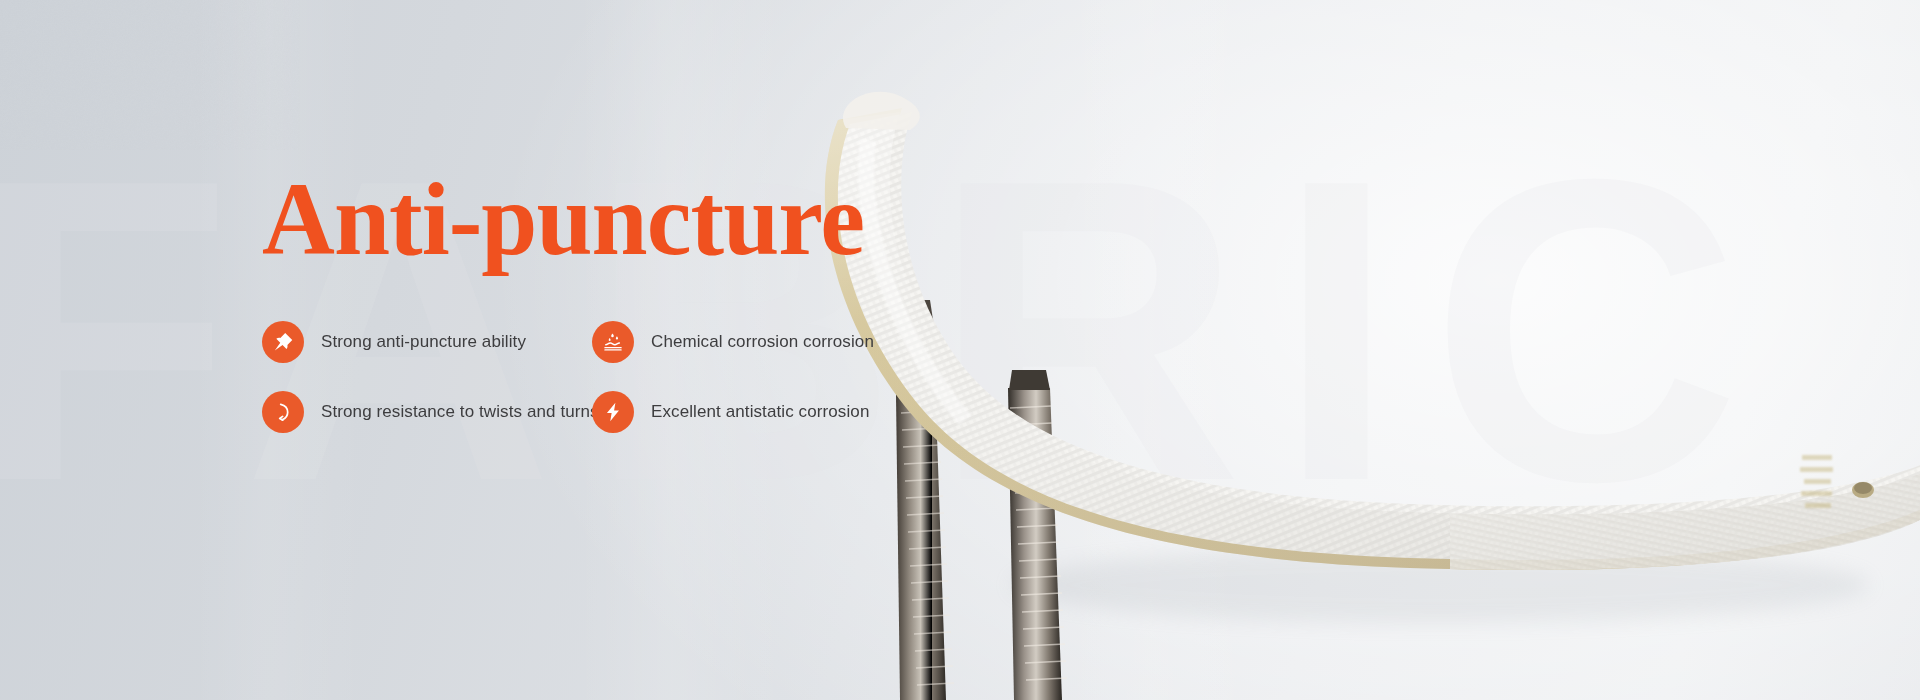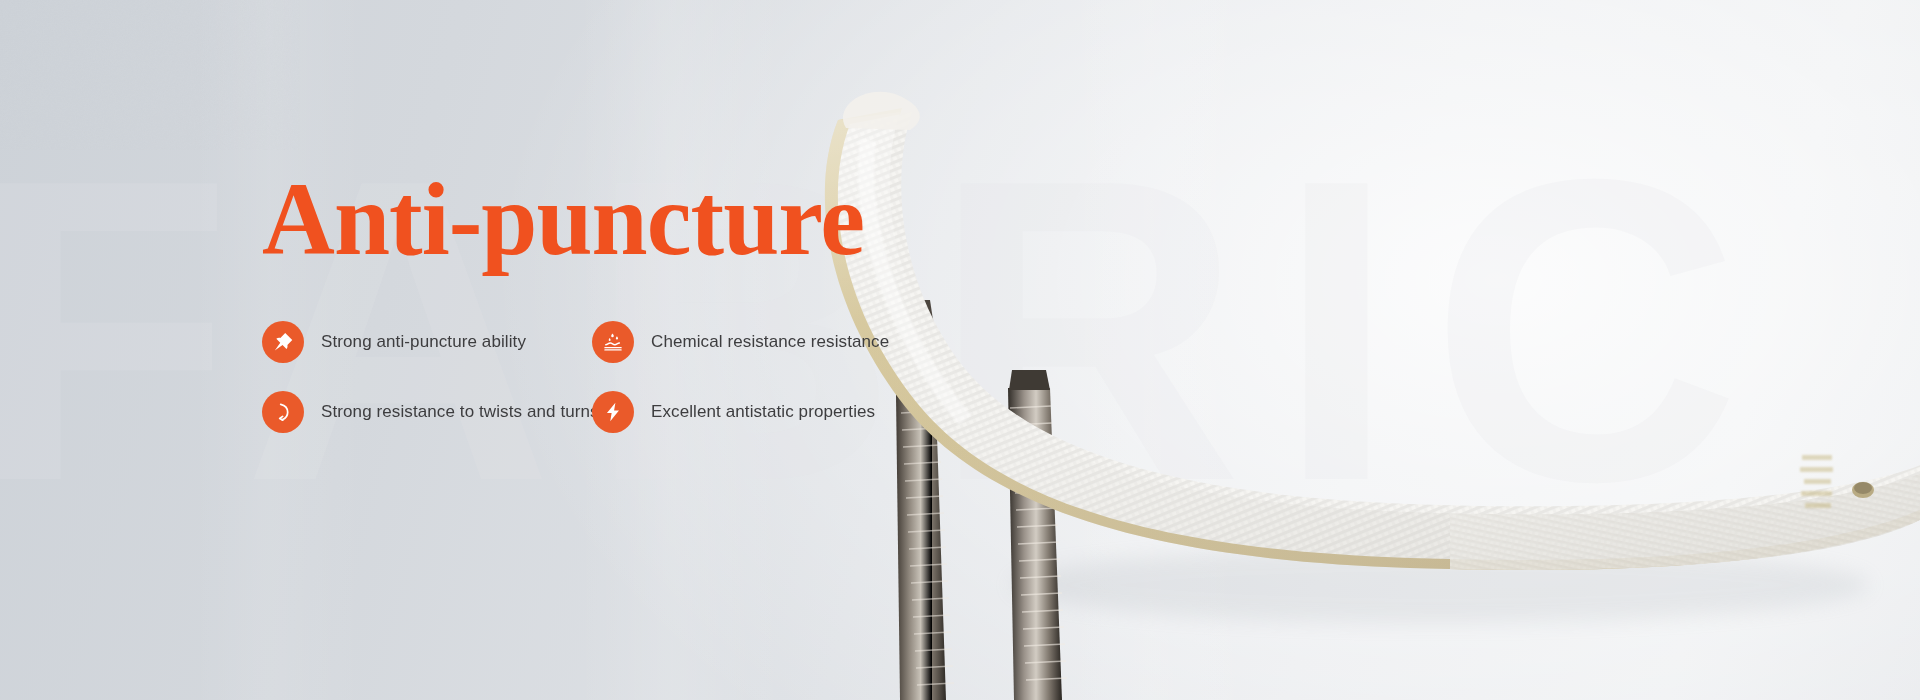--- a/index.html
+++ b/index.html
@@ -343,38 +343,38 @@
         <span class="f-icon">
           <svg width="24" height="24" viewBox="0 0 28 28" fill="none" stroke="#ffffff" stroke-width="1.6" aria-hidden="true">
             <path d="M13.4 4.2c.9 1.2 1.5 2.1 1.5 2.9a1.5 1.5 0 1 1-3 0c0-.8.6-1.7 1.5-2.9z" fill="#ffffff" stroke="none"></path>
             <path d="M18.6 7.2c.8 1.1 1.3 1.9 1.3 2.6a1.3 1.3 0 1 1-2.6 0c0-.7.5-1.5 1.3-2.6z" fill="#ffffff" stroke="none"></path>
             <path d="M10.1 9.4c.7.9 1.1 1.6 1.1 2.2a1.1 1.1 0 1 1-2.2 0c0-.6.4-1.3 1.1-2.2z" fill="#ffffff" stroke="none"></path>
             <path d="M5.5 17.2c2.3 0 2.8-2 5.4-2 2.3 0 2.8 2 5.3 2 2.2 0 2.9-2 5.3-2" stroke-linecap="round"></path>
             <path d="M4.6 20.6h18.8" stroke-linecap="round"></path>
             <path d="M4.6 23.2h18.8" stroke-linecap="round"></path>
           </svg>
         </span>
-        <span class="f-label">Chemical resistance resistance</span>
+        <span class="f-label">Chemical corrosion corrosion</span>
       </div>
 
       <div class="feature">
         <span class="f-icon">
           <svg width="22" height="22" viewBox="0 0 24 24" fill="none" stroke="#ffffff" stroke-width="1.9" aria-hidden="true">
             <path d="M9.5 3.6c4.6 1.1 7.6 4.6 7.6 8.6 0 3.6-2.4 6.8-6 8.2" stroke-linecap="round"></path>
             <path d="M11.8 20.9 8.4 19.1l3.2-2.3" stroke-linecap="round" stroke-linejoin="round"></path>
           </svg>
         </span>
         <span class="f-label">Strong resistance to twists and turns</span>
       </div>
 
       <div class="feature">
         <span class="f-icon">
           <svg width="22" height="22" viewBox="0 0 24 24" fill="#ffffff" aria-hidden="true">
             <path d="M14.6 2 5.4 13.2h5.1L9 22l9.5-11.6h-5.3z"></path>
           </svg>
         </span>
-        <span class="f-label">Excellent antistatic properties</span>
+        <span class="f-label">Excellent antistatic corrosion</span>
       </div>
 
     </div>
   </div>
 
 </div>
 
 </body></html>

